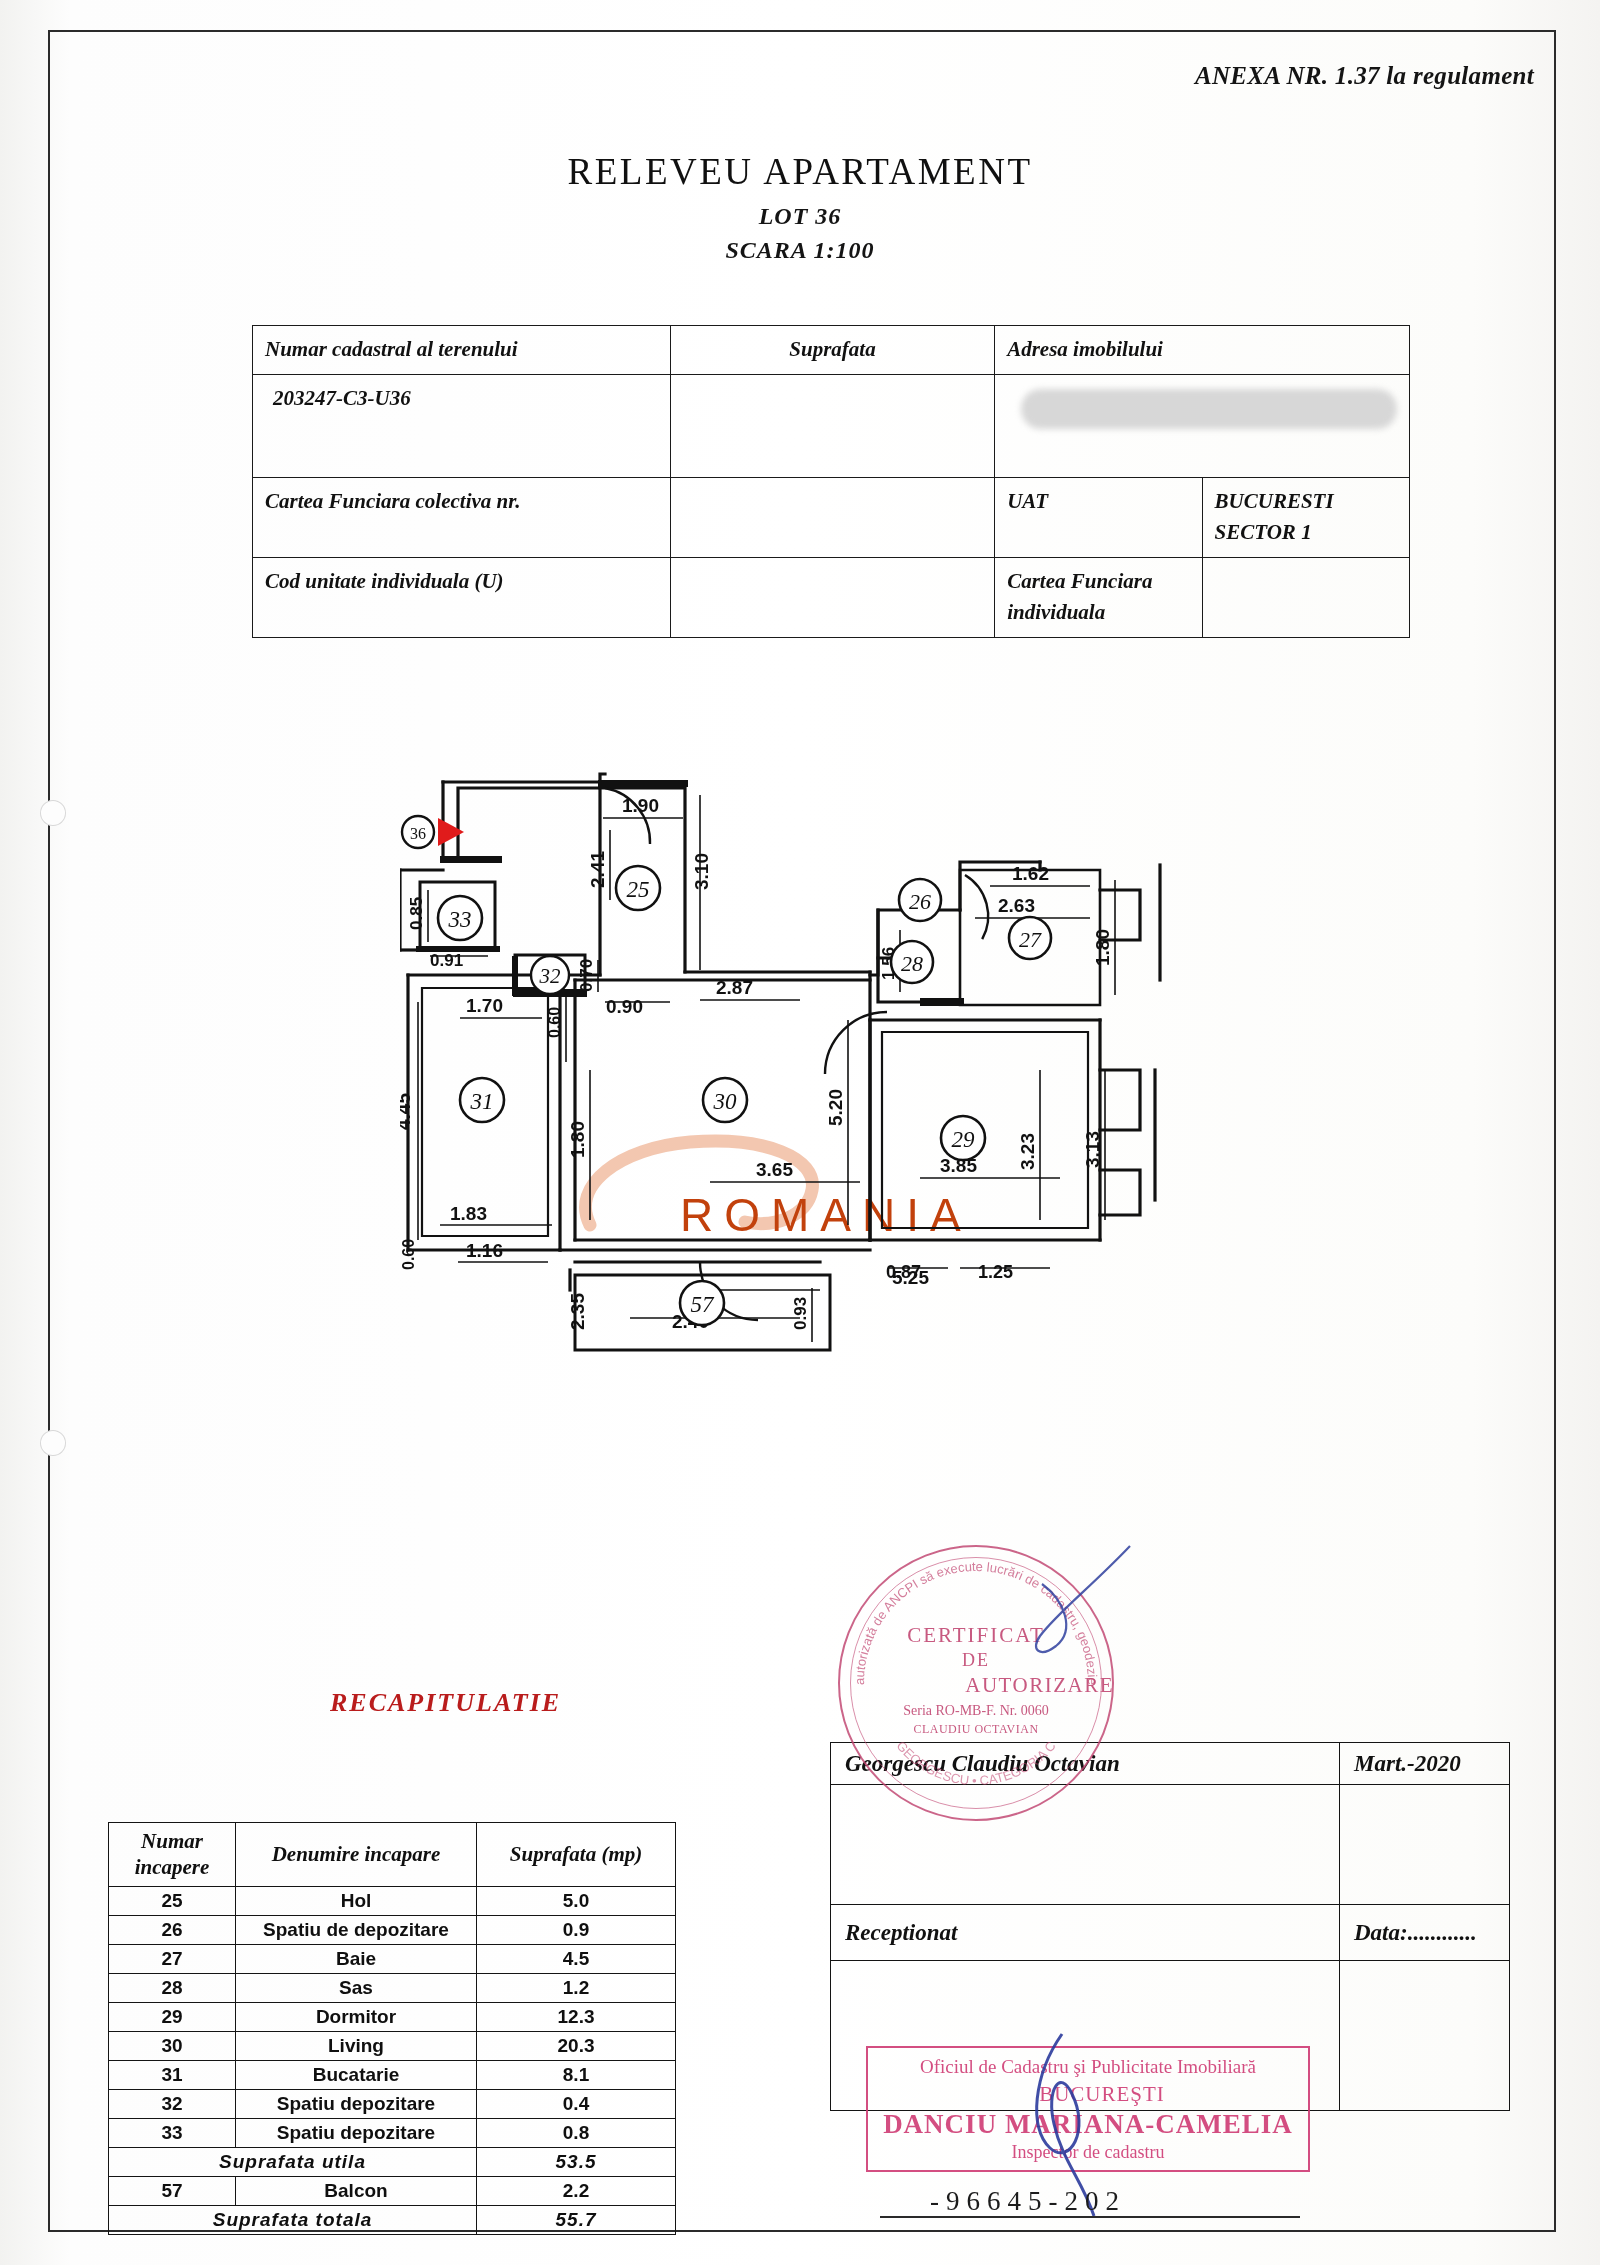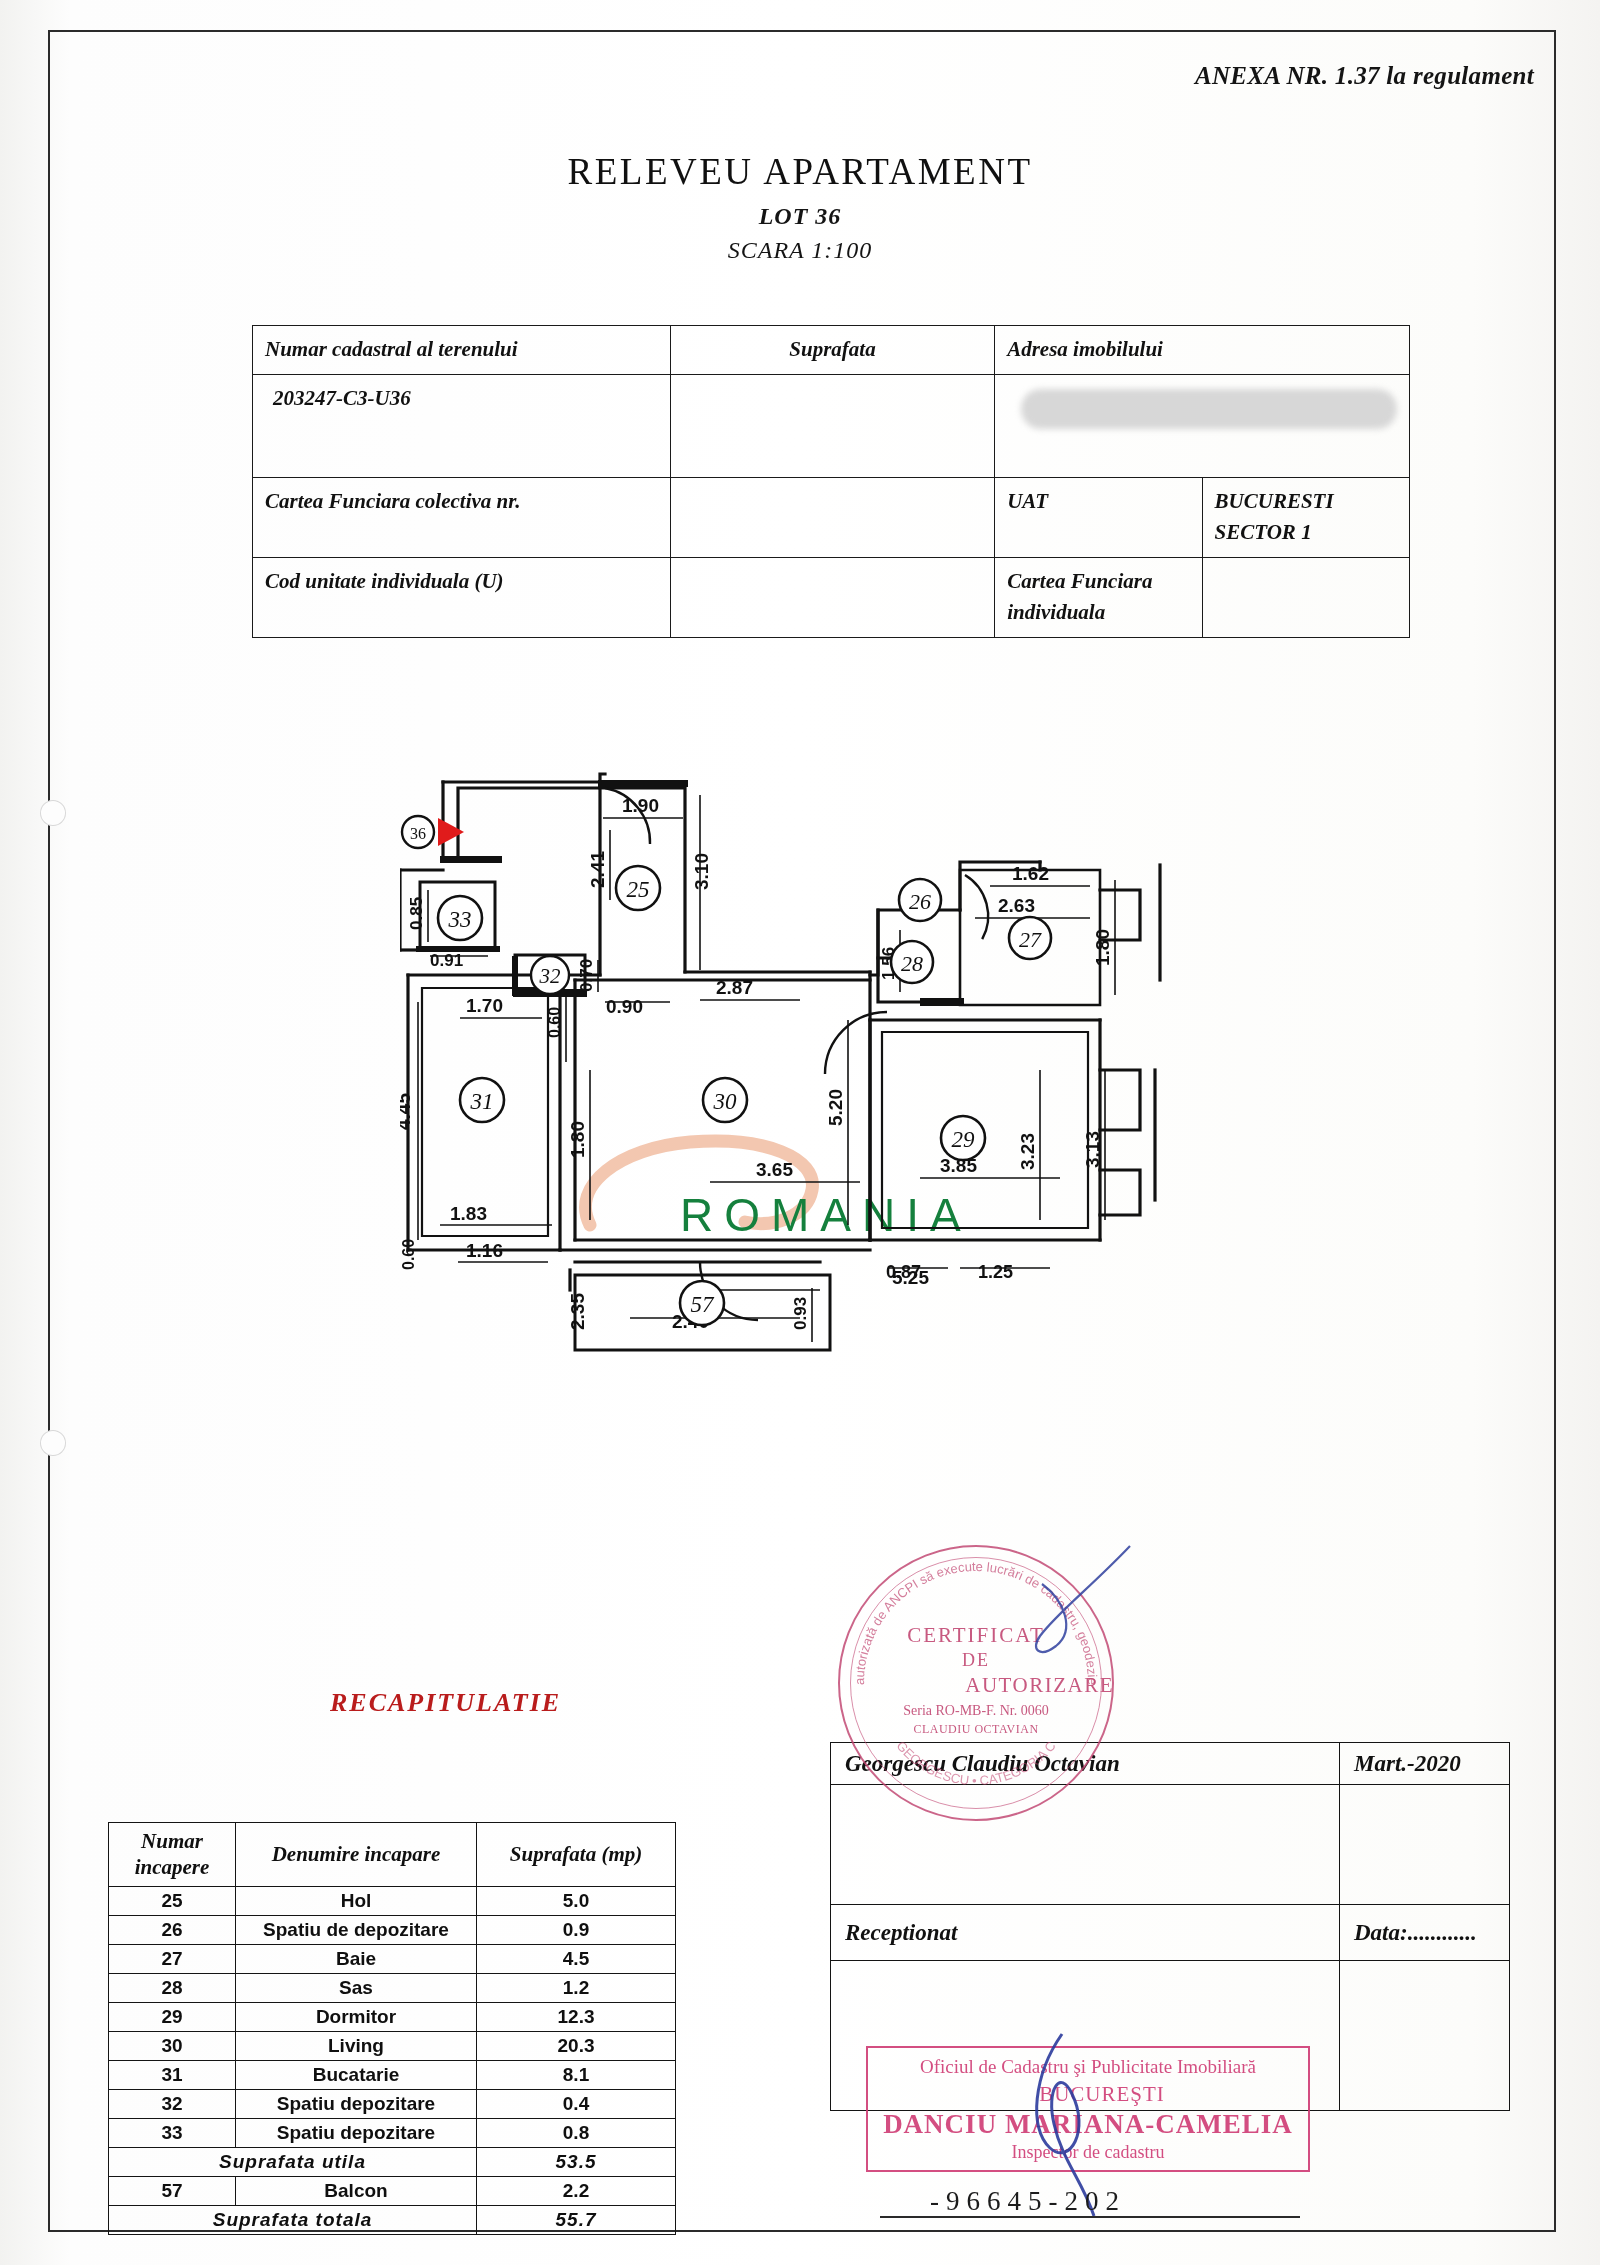--- a/index.html
+++ b/index.html
@@ -50,21 +50,21 @@
   }
   #doc-title{
     font-size:37px;letter-spacing:2.5px;color:#101010;
     font-family:"Liberation Serif",serif;
   }
   #doc-lot{
     margin-top:10px;font-size:24px;font-style:italic;font-weight:bold;
     letter-spacing:1px;color:#141414;
   }
   #doc-scale{
-    margin-top:7px;font-size:24px;font-style:italic;font-weight:normal;
+    margin-top:7px;font-size:24px;font-style:italic;font-weight:bold;
     letter-spacing:1px;color:#141414;
   }
 
   
   #ident-table{
     position:absolute;left:252px;top:325px;
     width:1158px;
     border-collapse:collapse;
     table-layout:fixed;
   }
@@ -103,21 +103,21 @@
   
   #watermark{
     position:absolute;
     left:560px;top:1110px;
     width:440px;height:160px;
     pointer-events:none;
   }
   #wm-text{
     position:absolute;left:120px;top:78px;
     font-size:46px;letter-spacing:11px;
-    color:#15803d;font-family:"Liberation Sans",sans-serif;
+    color:#c2410c;font-family:"Liberation Sans",sans-serif;
   }
 
   
   #recap-title{
     position:absolute;left:330px;top:1688px;
     font-size:26px;font-style:italic;font-weight:bold;
     letter-spacing:2px;color:#b91c1c;
   }
   #recap{
     position:absolute;left:108px;top:1822px;

